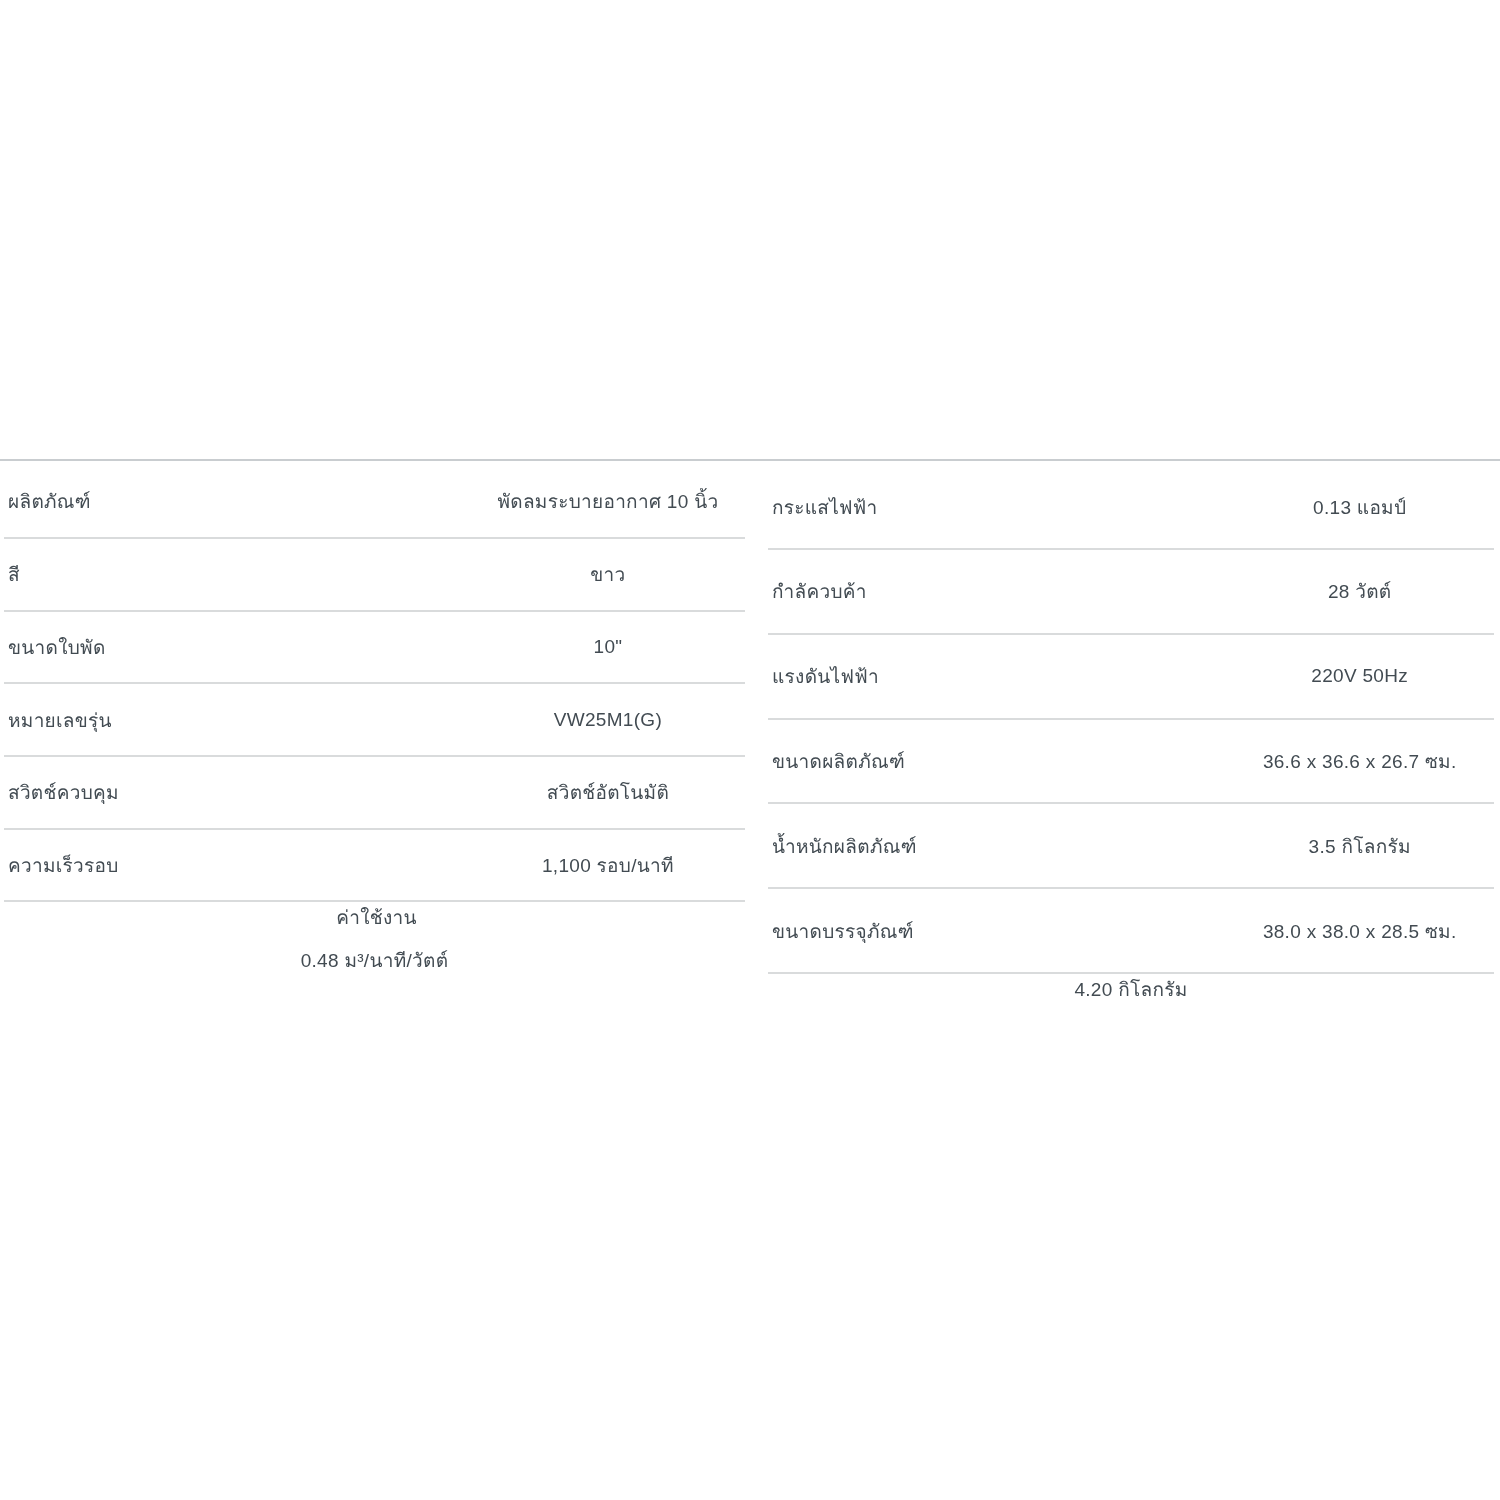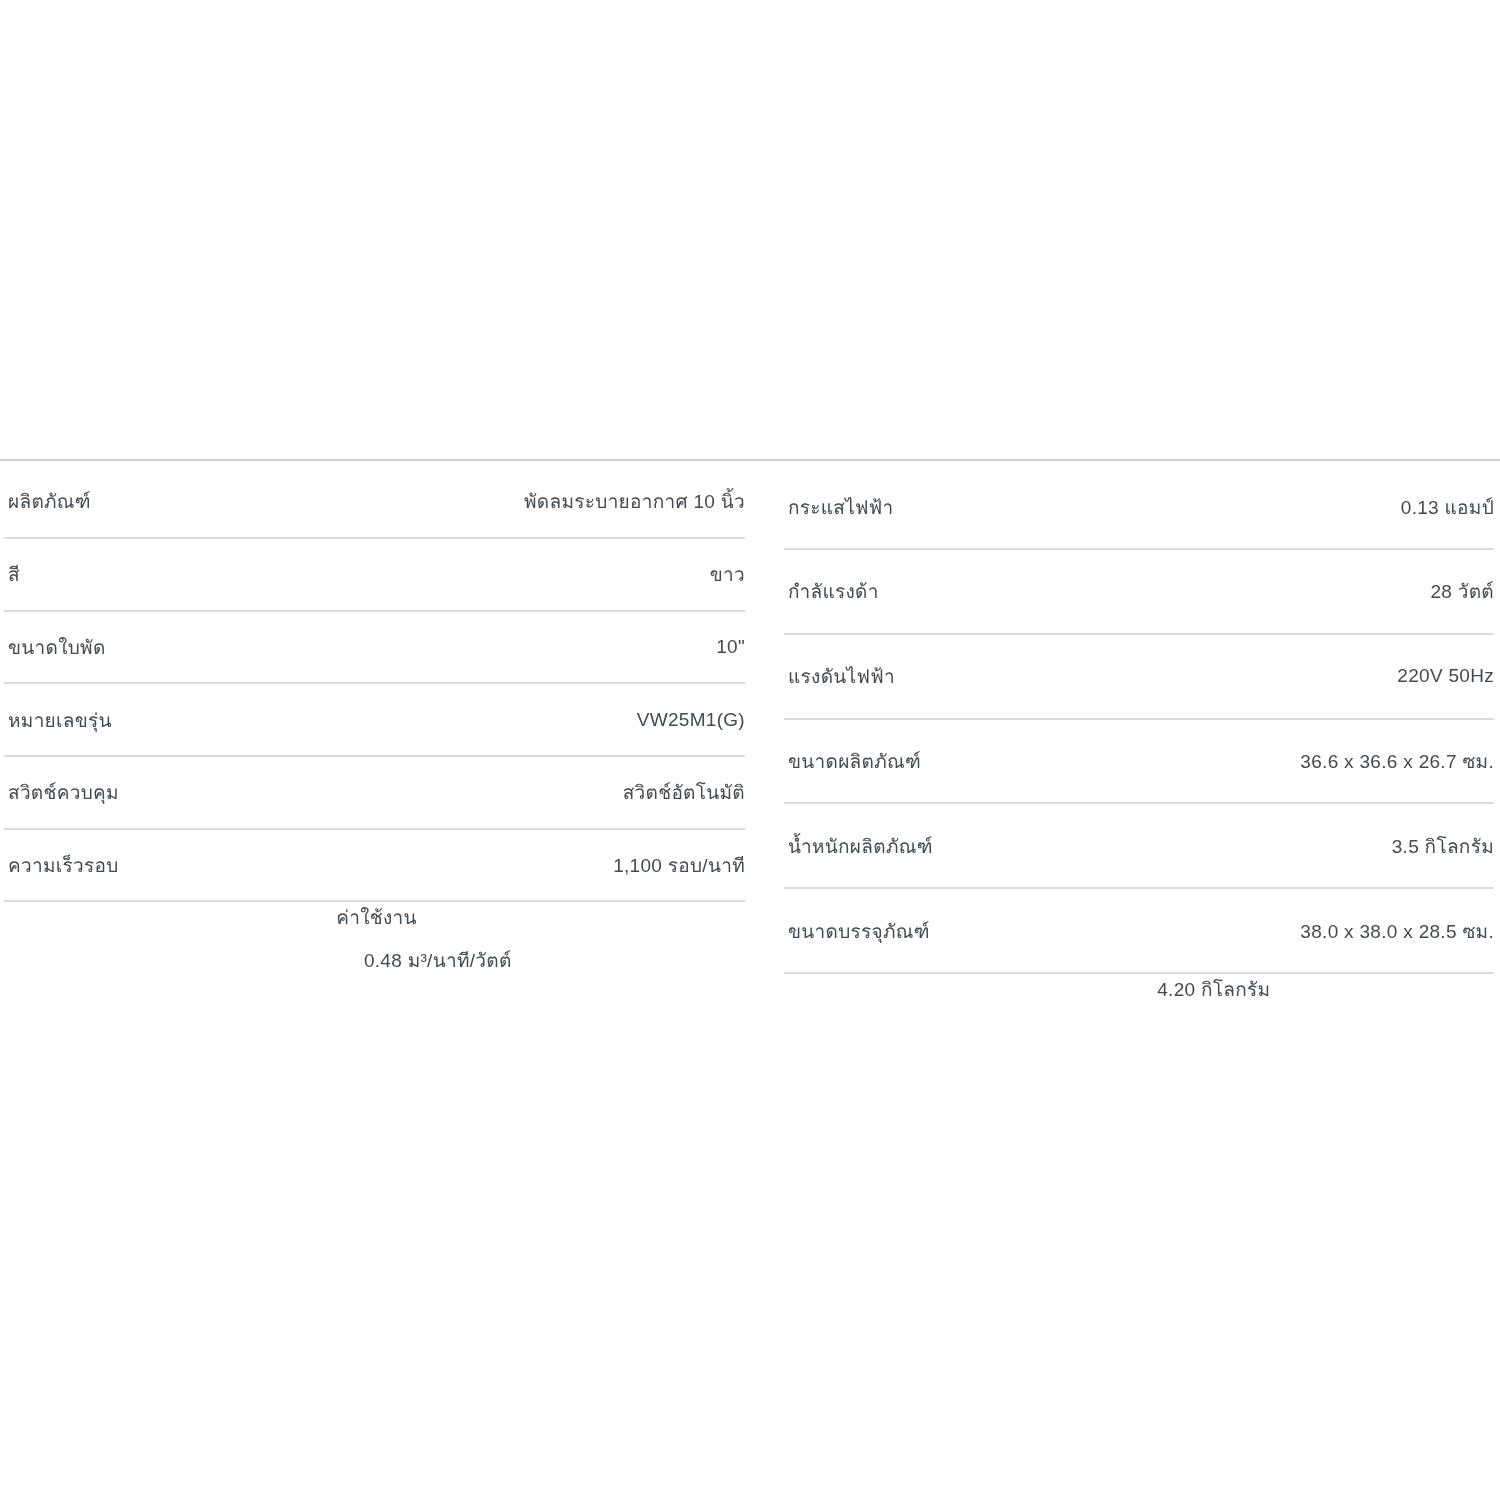--- a/index.html
+++ b/index.html
@@ -42,34 +42,34 @@
   .spec-table { }
   .spec-table.left  { width: 741px; }
   .spec-table.right { width: 726px; }
   .row {
     display: flex;
     align-items: center;
     border-bottom: 2px solid var(--divider-color);
   }
   .spec-table.left  .row { height: 72.7px; }
   .spec-table.left  .row:first-child { height: 78px; padding-top: 4px; }
-  .spec-table.right .row { height: 84.8px; margin-left: 16px; }
+  .spec-table.right .row { height: 84.8px; }
   .spec-table.right .row:first-child { height: 89px; padding-top: 4px; }
   .row:last-child { border-bottom: none; flex-direction: column; }
   .cell-label {
     flex: 1;
     padding-left: 4px;
     font-size: 19px;
     letter-spacing: 0.3px;
     color: var(--text-color);
     white-space: nowrap;
   }
   .cell-value {
     width: 37%;
-    text-align: right;
+    text-align: center;
     font-size: 19px;
     letter-spacing: 0.3px;
     color: var(--text-color);
     white-space: nowrap;
   }
 </style>
 </head>
 <body>
 
 <div class="page">
@@ -113,21 +113,21 @@
     <div class="cell-value">0.48 ม³/นาที/วัตต์</div>
   </div>
 </div>
       <div class="spec-table right">
   <div class="row">
     <div class="cell-label">กระแสไฟฟ้า</div>
     <div class="cell-value">0.13 แอมป์</div>
   </div>
 
   <div class="row">
-    <div class="cell-label">กำลัแรงด้า</div>
+    <div class="cell-label">กำลัควบค้า</div>
     <div class="cell-value">28 วัตต์</div>
   </div>
 
   <div class="row">
     <div class="cell-label">แรงดันไฟฟ้า</div>
     <div class="cell-value">220V 50Hz</div>
   </div>
 
   <div class="row">
     <div class="cell-label">ขนาดผลิตภัณฑ์</div>

